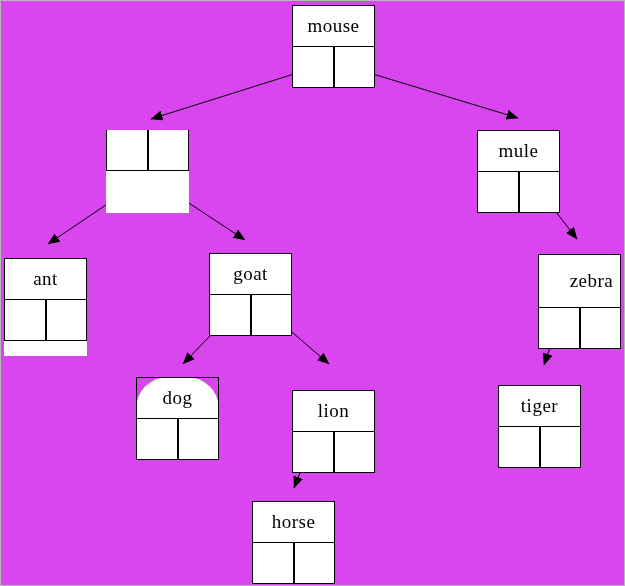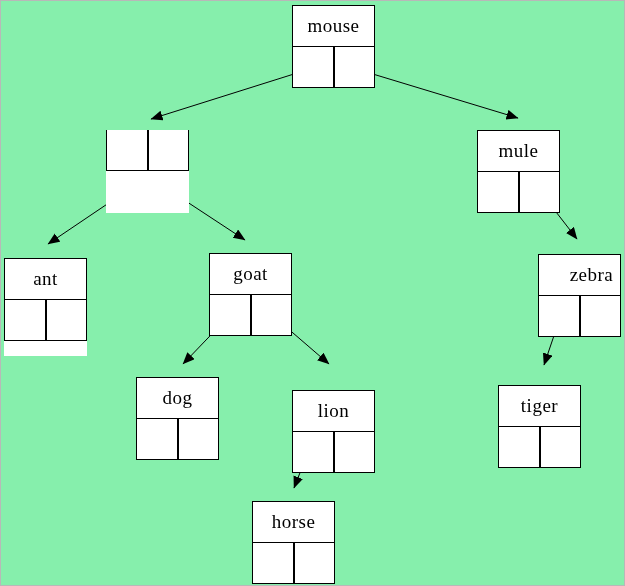--- a/index.html
+++ b/index.html
@@ -7,21 +7,21 @@
     padding: 0;
     background: #ffffff;
     font-family: "Liberation Serif", "DejaVu Serif", serif;
   }
   #frame {
     position: relative;
     width: 625px;
     height: 586px;
     box-sizing: border-box;
     border: 1px solid #b8b8b8;
-    background: #86efac;
+    background: #d946ef;
     overflow: hidden;
   }
   #edges-layer {
     position: absolute;
     left: 0;
     top: 0;
     width: 625px;
     height: 586px;
     pointer-events: none;
   }
@@ -105,27 +105,27 @@
         </div>
       </div>
       <div class="node" style="left: 208px; top: 252px; width: 83px; height: 83px;">
         <div class="label-cell" style="width: 83px; height: 42px;">goat</div>
         <div class="cells" style="width: 83px; height: 41px;">
           <div class="cell left"></div>
           <div class="cell right"></div>
         </div>
       </div>
       <div class="node" style="left: 537px; top: 253px; width: 83px; height: 83px;">
-        <div class="label-cell" style="width: 83px; height: 42px; padding-left: 24px;">zebra</div>
+        <div class="label-cell" style="width: 83px; height: 54px; padding-left: 24px;">zebra</div>
         <div class="cells" style="width: 83px; height: 41px;">
           <div class="cell left"></div>
           <div class="cell right"></div>
         </div>
       </div>
-      <div class="node" style="left: 135px; top: 376px; width: 83px; height: 83px;">
+      <div class="node" style="left: 135px; top: 376px; width: 83px; height: 83px; border-radius: 32px;">
         <div class="label-cell" style="width: 83px; height: 42px;">dog</div>
         <div class="cells" style="width: 83px; height: 41px;">
           <div class="cell left"></div>
           <div class="cell right"></div>
         </div>
       </div>
       <div class="node" style="left: 291px; top: 376px; width: 83px; height: 83px; margin-top: 13px;">
         <div class="label-cell" style="width: 83px; height: 42px;">lion</div>
         <div class="cells" style="width: 83px; height: 41px;">
           <div class="cell left"></div>

